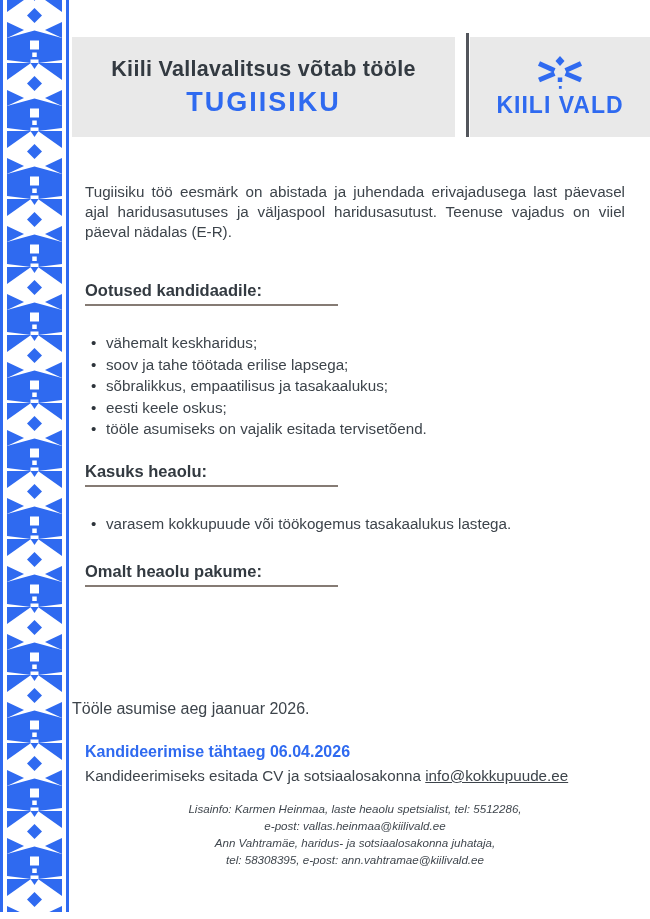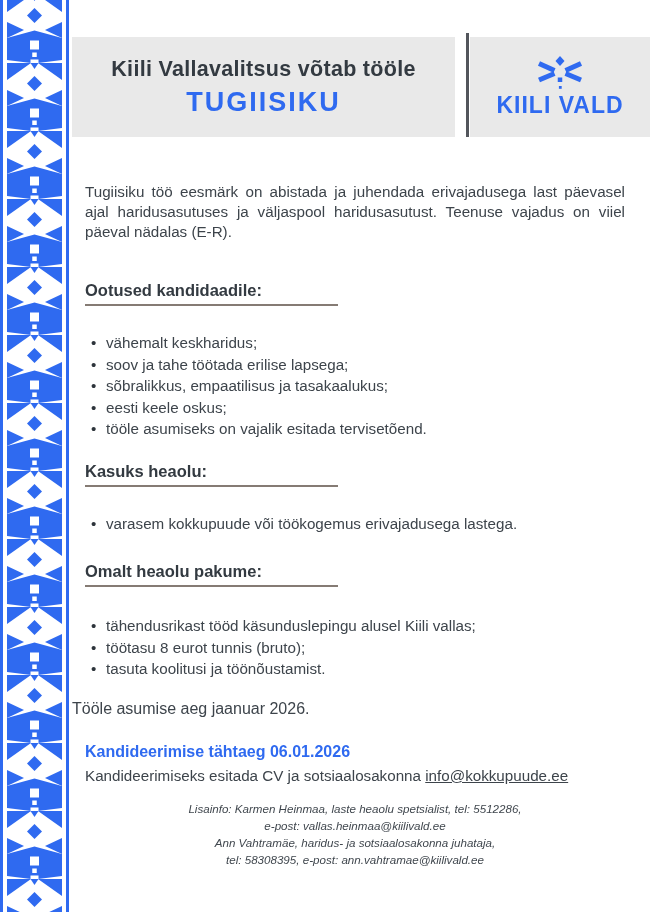--- a/index.html
+++ b/index.html
@@ -111,35 +111,30 @@
     <li>soov ja tahe töötada erilise lapsega;</li>
     <li>sõbralikkus, empaatilisus ja tasakaalukus;</li>
     <li>eesti keele oskus;</li>
     <li>tööle asumiseks on vajalik esitada tervisetõend.</li>
   </ul>
 
   <h3 class="heading h2">
     <span>Kasuks heaolu:</span>
   </h3>
   <ul class="blist l2">
-    <li>varasem kokkupuude või töökogemus erivajadusega lastega.</li>
+    <li>varasem kokkupuude või töökogemus tasakaalukus lastega.</li>
   </ul>
 
   <h3 class="heading h3">
     <span>Omalt heaolu pakume:</span>
   </h3>
-  <ul class="blist l3">
-    <li>tähendusrikast tööd käsunduslepingu alusel Kiili vallas;</li>
-    <li>töötasu 8 eurot tunnis (bruto);</li>
-    <li>tasuta koolitusi ja töönõustamist.</li>
-  </ul>
 
   <div class="start-note">Tööle asumise aeg jaanuar 2026.</div>
 
-  <div class="deadline">Kandideerimise tähtaeg 06.01.2026</div>
+  <div class="deadline">Kandideerimise tähtaeg 06.04.2026</div>
 
   <div class="apply">
     <span>Kandideerimiseks esitada CV ja sotsiaalosakonna </span><a href="#">info@kokkupuude.ee</a>
   </div>
 
   <div class="contacts">
     <div>Lisainfo: Karmen Heinmaa, laste heaolu spetsialist, tel: 5512286,</div>
     <div>e-post: vallas.heinmaa@kiilivald.ee</div>
     <div>Ann Vahtramäe, haridus- ja sotsiaalosakonna juhataja,</div>
     <div>tel: 58308395, e-post: ann.vahtramae@kiilivald.ee</div>

